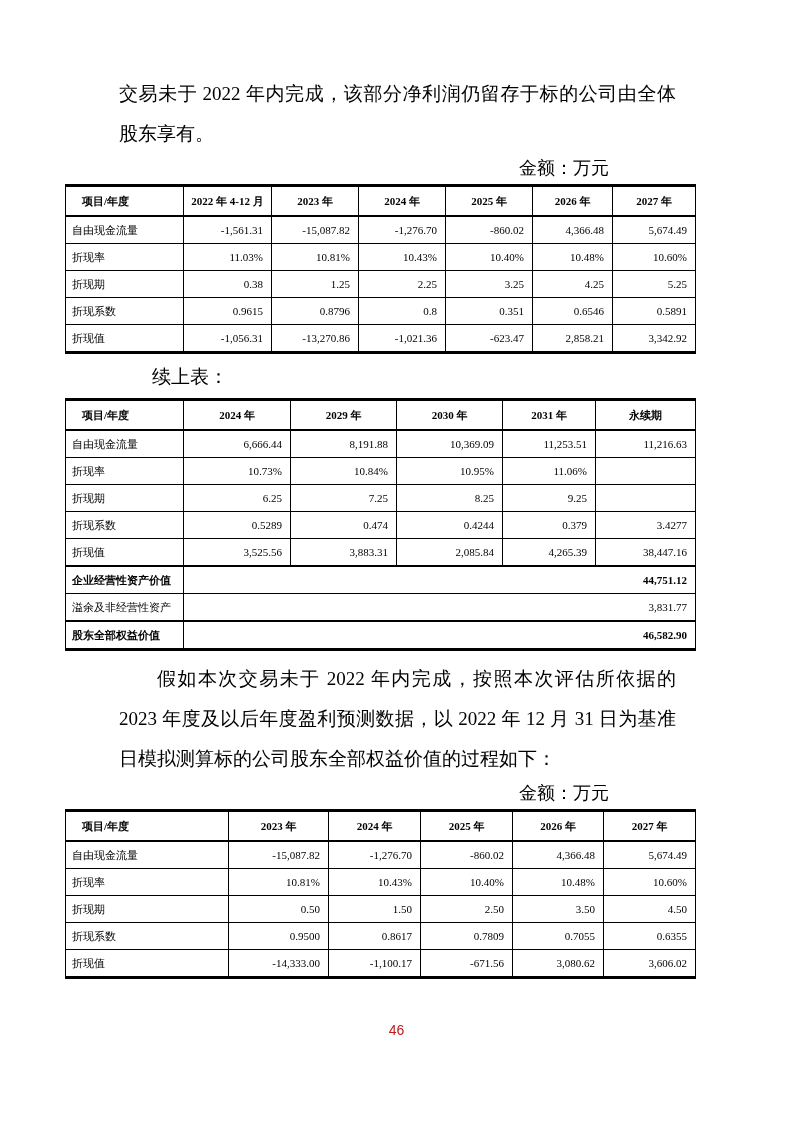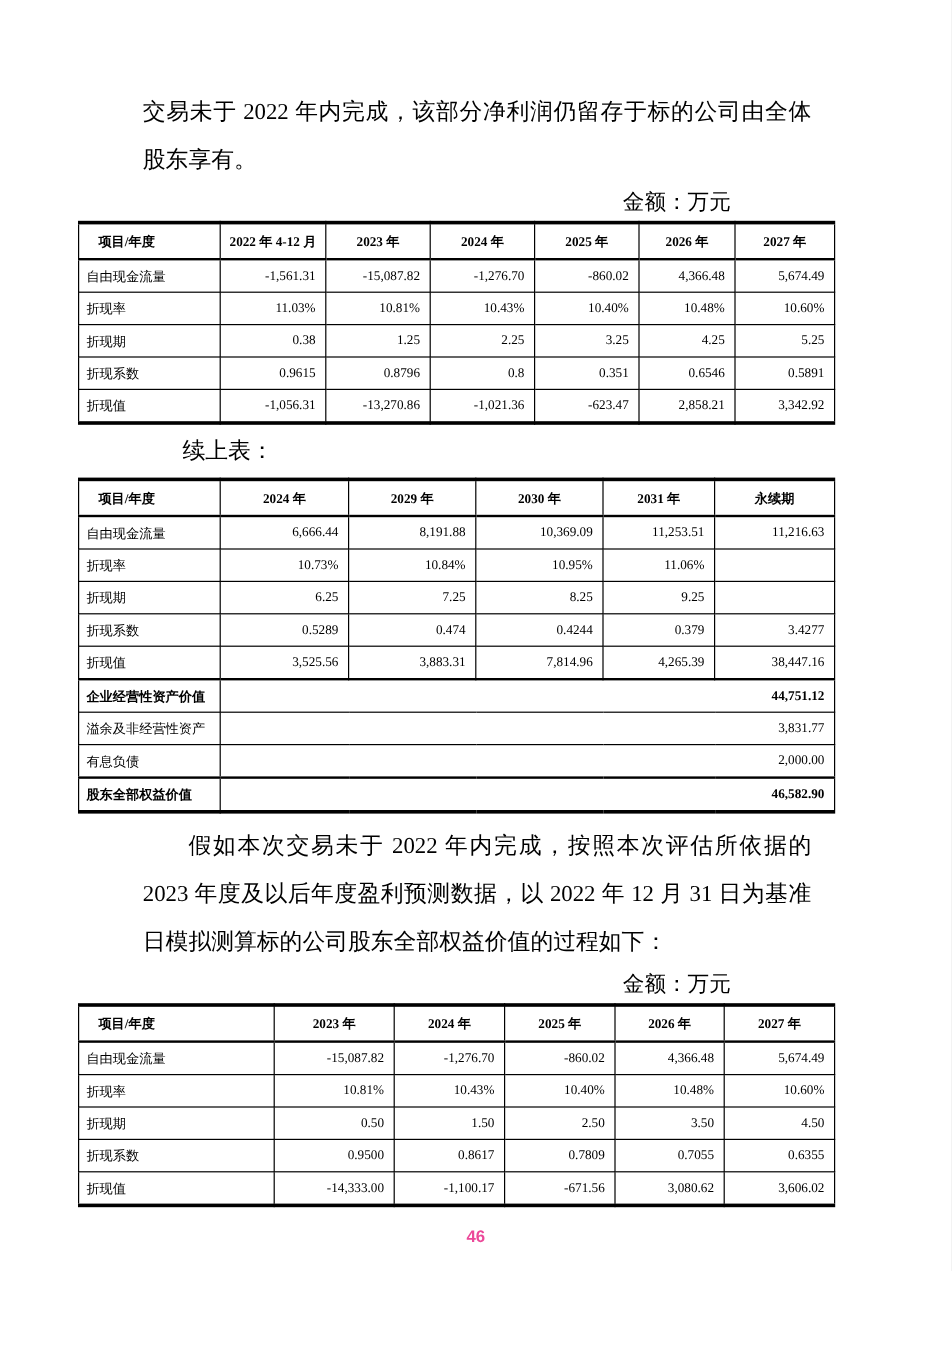--- a/index.html
+++ b/index.html
@@ -65,22 +65,21 @@
   .fin-table tr.bold td { font-weight:bold; }
   .fin-table tr.thick-top td { border-top-width:2px; }
   #table2 { margin-top:0; }
   .para3 { margin-top:8px; }
   .page-number {
     position:absolute;
     top:1022px; left:0; right:0;
     text-align:center;
     font-family:"Liberation Sans","DejaVu Sans",sans-serif;
     font-size:14px;
-    color:#ec4899;
-    font-weight:bold;
+    color:#b91c1c;
   }
 </style>
 </head>
 <body>
 
 <div class="page">
 
   <p class="textblock">交易未于 2022 年内完成，该部分净利润仍留存于标的公司由全体股东享有。</p>
 
 
@@ -207,35 +206,31 @@
           <td class="num">0.5289</td>
           <td class="num">0.474</td>
           <td class="num">0.4244</td>
           <td class="num">0.379</td>
           <td class="num">3.4277</td>
         </tr>
         <tr>
           <td class="lbl">折现值</td>
           <td class="num">3,525.56</td>
           <td class="num">3,883.31</td>
-          <td class="num">7,814.96</td>
+          <td class="num">2,085.84</td>
           <td class="num">4,265.39</td>
           <td class="num">38,447.16</td>
         </tr>
         <tr class="bold thick-top">
           <td class="lbl">企业经营性资产价值</td>
           <td class="num" colspan="5">44,751.12</td>
         </tr>
         <tr>
           <td class="lbl">溢余及非经营性资产</td>
           <td class="num" colspan="5">3,831.77</td>
-        </tr>
-        <tr>
-          <td class="lbl">有息负债</td>
-          <td class="num" colspan="5">2,000.00</td>
         </tr>
         <tr class="bold thick-top">
           <td class="lbl">股东全部权益价值</td>
           <td class="num" colspan="5">46,582.90</td>
         </tr>
       </tbody>
   </table>
 
   <p class="textblock indent para3">假如本次交易未于 2022 年内完成，按照本次评估所依据的 2023 年度及以后年度盈利预测数据，以 2022 年 12 月 31 日为基准日模拟测算标的公司股东全部权益价值的过程如下：</p>
 

